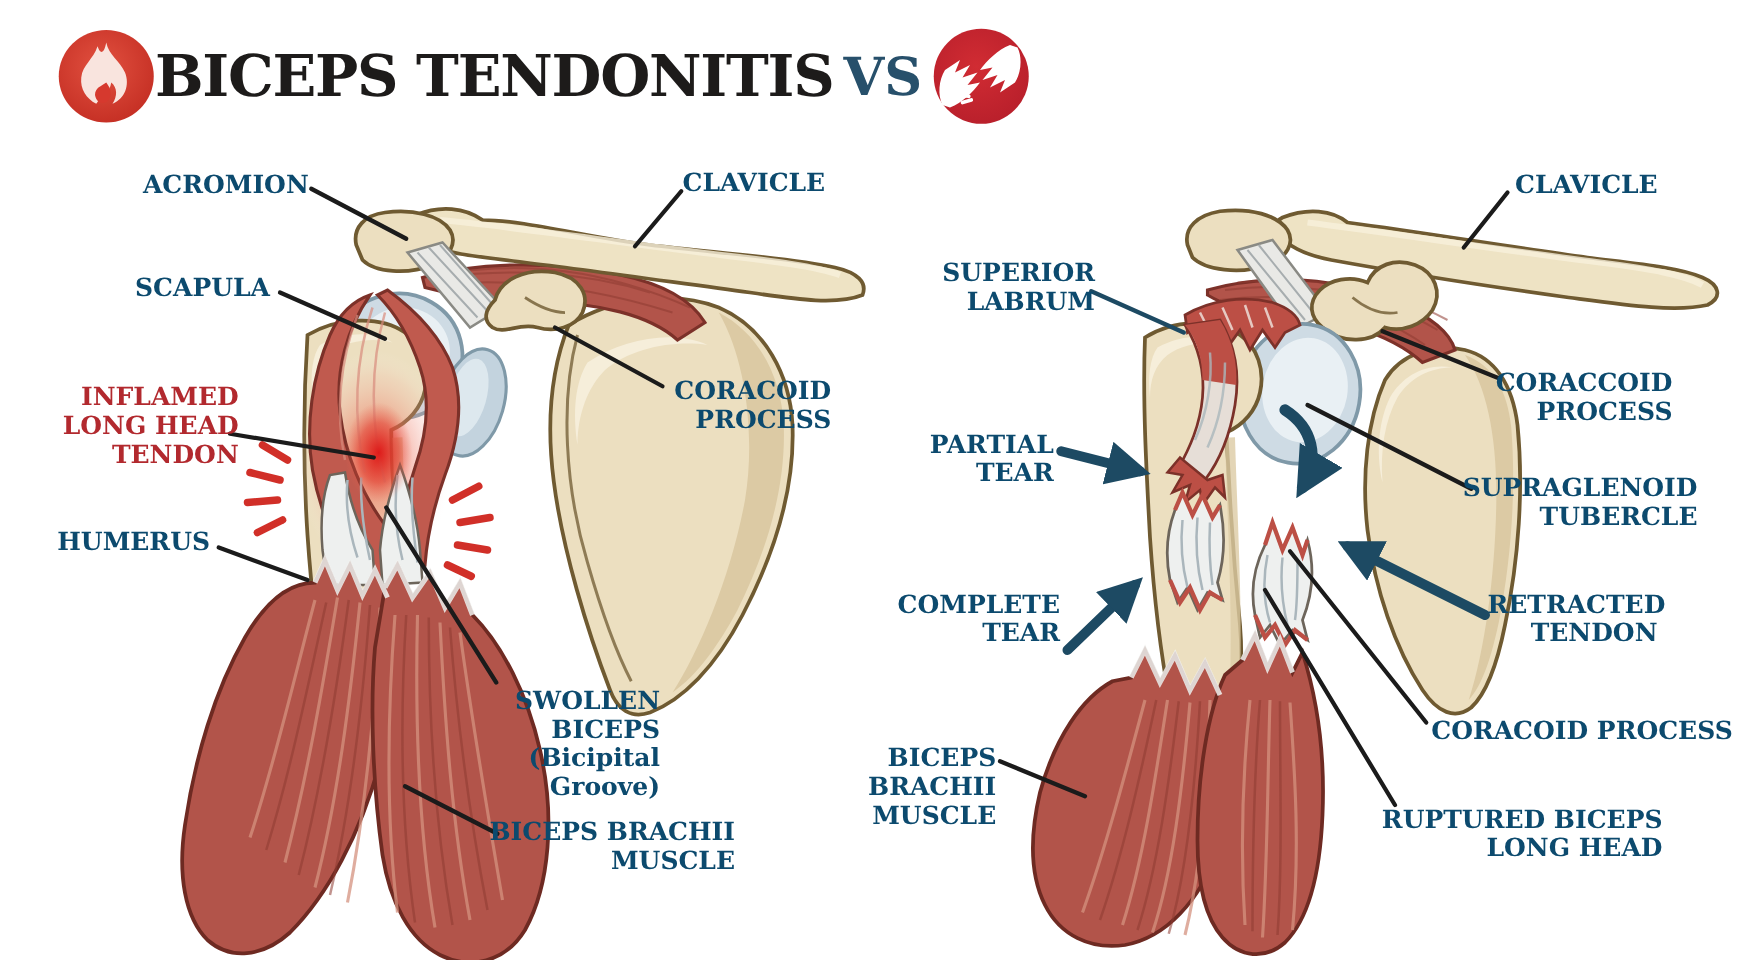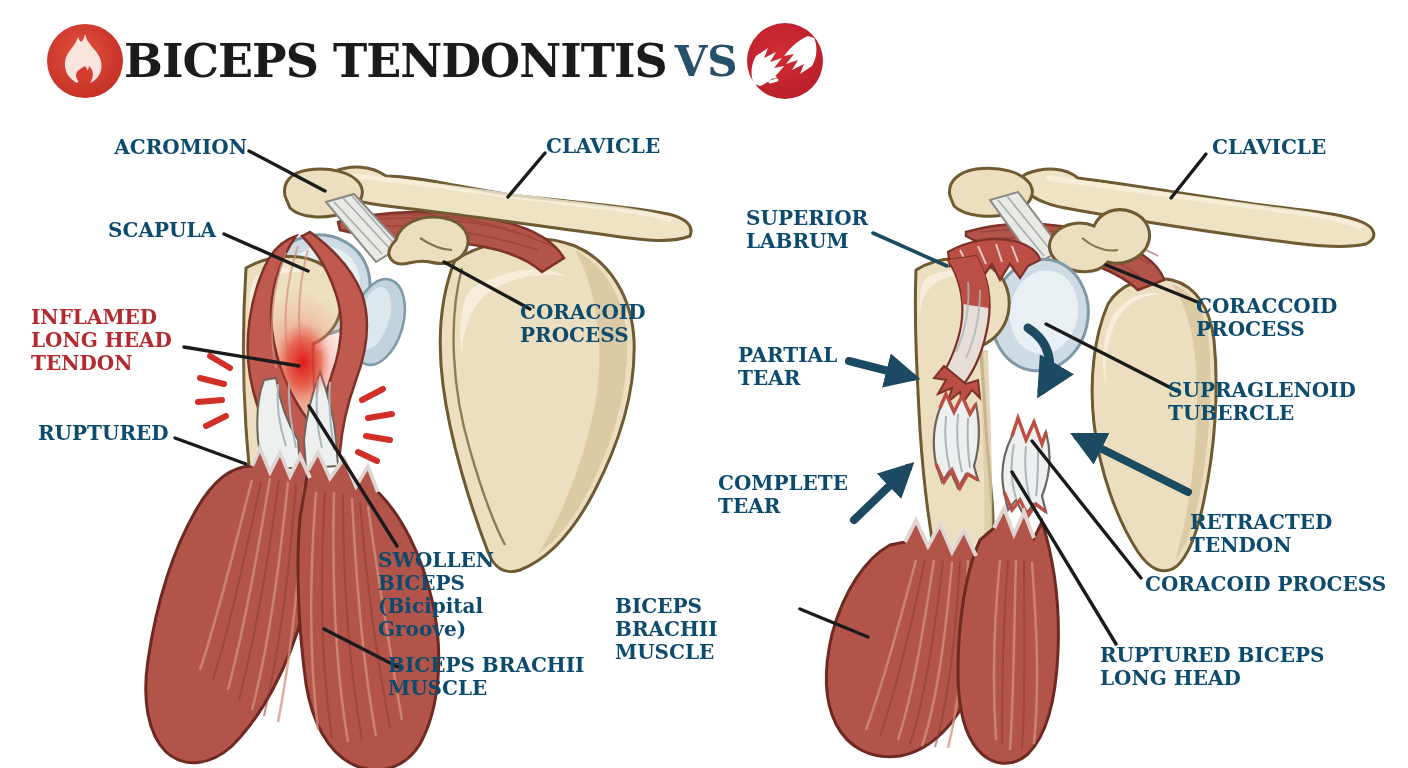--- a/index.html
+++ b/index.html
@@ -4,21 +4,21 @@
 <style>
   html,body{margin:0;padding:0;background:#ffffff;}
   .canvas{position:relative;width:1408px;height:768px;background:#ffffff;overflow:hidden;
           font-family:"DejaVu Serif",serif;}
   svg.art{position:absolute;left:0;top:0;}
   .title-row{position:absolute;left:46px;top:22px;display:flex;align-items:center;gap:0;}
   .title-text{font:700 46px "DejaVu Serif",serif;color:#1d1b1a;letter-spacing:-1px;white-space:nowrap;}
   .vs-text{font:700 42px "DejaVu Serif",serif;color:#27506b;margin:0 8px;}
   .label{position:absolute;font:700 20px "DejaVu Serif",serif;color:#0c4a6e;
          line-height:1.15;white-space:pre-line;}
-  .label.center{text-align:left;}
+  .label.center{text-align:right;}
   .label.right{text-align:right;}
   .label.red{color:#b2292e;}
 </style>
 </head>
 <body>
 
 <div class="canvas">
 
   <svg class="art" width="1408" height="768" viewBox="0 0 1408 768">
     <defs>
@@ -332,40 +332,40 @@
   </div>
 
   <div class="label right" style="left:87px;  top:136px; width:160px;">ACROMION</div>
   <div class="label" style="left:546px; top:135px;">CLAVICLE</div>
   <div class="label right" style="left:66px;  top:219px; width:150px;">SCAPULA</div>
   <div class="label center" style="left:520px; top:301px; width:145px;">CORACOID
 PROCESS</div>
   <div class="label center red" style="left:31px; top:306px; width:160px;">INFLAMED
 LONG HEAD
 TENDON</div>
-  <div class="label right" style="left:38px;  top:422px; width:130px;">RUPTURED</div>
+  <div class="label right" style="left:38px;  top:422px; width:130px;">HUMERUS</div>
   <div class="label center" style="left:378px; top:549px; width:150px;">SWOLLEN
 BICEPS
 (Bicipital
 Groove)</div>
   <div class="label center" style="left:388px; top:654px; width:200px;">BICEPS BRACHII
 MUSCLE</div>
 
   <div class="label center" style="left:746px;  top:207px; width:130px;">SUPERIOR
 LABRUM</div>
   <div class="label" style="left:1212px; top:136px;">CLAVICLE</div>
   <div class="label center" style="left:1196px; top:295px; width:142px;">CORACCOID
 PROCESS</div>
   <div class="label center" style="left:1168px; top:379px; width:190px;">SUPRAGLENOID
 TUBERCLE</div>
   <div class="label center" style="left:738px;  top:344px; width:105px;">PARTIAL
 TEAR</div>
   <div class="label center" style="left:718px;  top:472px; width:130px;">COMPLETE
 TEAR</div>
-  <div class="label center" style="left:1190px; top:472px; width:136px;margin-top:39px;">RETRACTED
+  <div class="label center" style="left:1190px; top:472px; width:136px;">RETRACTED
 TENDON</div>
   <div class="label" style="left:1145px; top:573px;">CORACOID PROCESS</div>
   <div class="label center" style="left:1100px; top:644px; width:230px;">RUPTURED BICEPS
 LONG HEAD</div>
   <div class="label center" style="left:615px;  top:595px; width:182px;">BICEPS BRACHII
 MUSCLE</div>
 
 </div>
 
 </body></html>

